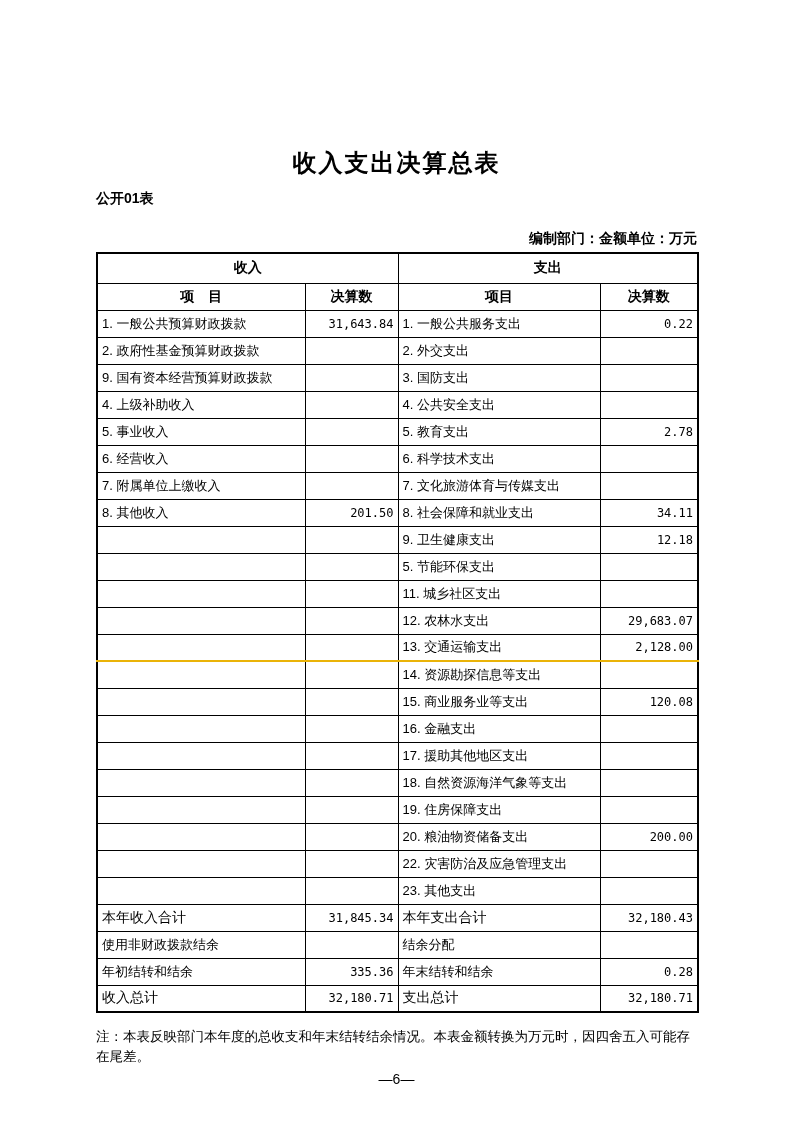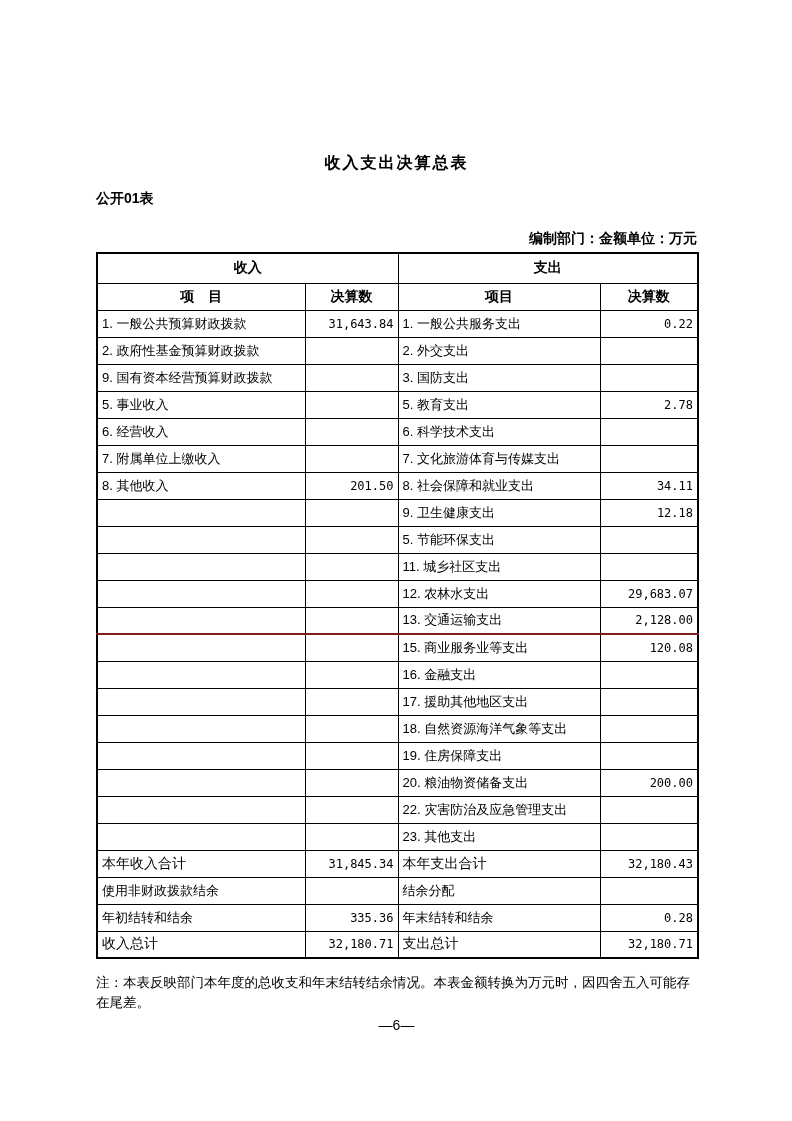--- a/index.html
+++ b/index.html
@@ -11,21 +11,21 @@
     font-family: "Liberation Sans", sans-serif;
     overflow: hidden;
   }
   .page {
     width: 792px; height: 1121px;
     padding: 146px 95px 0 96px;
   }
   .title {
     margin: 0;
     text-align: center;
-    font-size: 16px;
+    font-size: 24px;
     font-weight: bold;
     letter-spacing: 2px;
     line-height: 34px;
   }
   .table-code {
     margin-top: 8px;
     text-align: left;
     font-size: 14px;
     font-weight: bold;
     line-height: 20px;
@@ -69,21 +69,21 @@
   td.val {
     font-size: 12px;
     text-align: right;
     font-family: "DejaVu Sans Mono", monospace;
     padding-right: 5px;
   }
   td.total {
     font-weight: normal;
     font-size: 14px;
   }
-  tr.thick-bottom td { border-bottom: 2px solid #7f1d1d; }
+  tr.thick-bottom td { border-bottom: 2px solid #eab308; }
   .note {
     width: 601px;
     margin-top: 14px;
     font-size: 13.5px;
     line-height: 20px;
     text-align: left;
   }
   .page-number {
     margin-top: 4px;
     text-align: center;
@@ -135,20 +135,26 @@
           <td class="item">2. 外交支出</td>
           <td class="val"></td>
         </tr>
         <tr>
           <td class="item">9. 国有资本经营预算财政拨款</td>
           <td class="val"></td>
           <td class="item">3. 国防支出</td>
           <td class="val"></td>
         </tr>
         <tr>
+          <td class="item">4. 上级补助收入</td>
+          <td class="val"></td>
+          <td class="item">4. 公共安全支出</td>
+          <td class="val"></td>
+        </tr>
+        <tr>
           <td class="item">5. 事业收入</td>
           <td class="val"></td>
           <td class="item">5. 教育支出</td>
           <td class="val">2.78</td>
         </tr>
         <tr>
           <td class="item">6. 经营收入</td>
           <td class="val"></td>
           <td class="item">6. 科学技术支出</td>
           <td class="val"></td>
@@ -191,20 +197,26 @@
         </tr>
         <tr class="thick-bottom">
           <td class="item"></td>
           <td class="val"></td>
           <td class="item">13. 交通运输支出</td>
           <td class="val">2,128.00</td>
         </tr>
         <tr>
           <td class="item"></td>
           <td class="val"></td>
+          <td class="item">14. 资源勘探信息等支出</td>
+          <td class="val"></td>
+        </tr>
+        <tr>
+          <td class="item"></td>
+          <td class="val"></td>
           <td class="item">15. 商业服务业等支出</td>
           <td class="val">120.08</td>
         </tr>
         <tr>
           <td class="item"></td>
           <td class="val"></td>
           <td class="item">16. 金融支出</td>
           <td class="val"></td>
         </tr>
         <tr>

